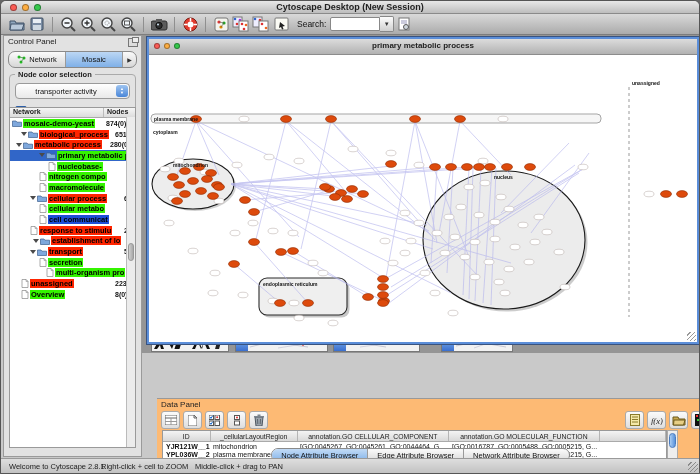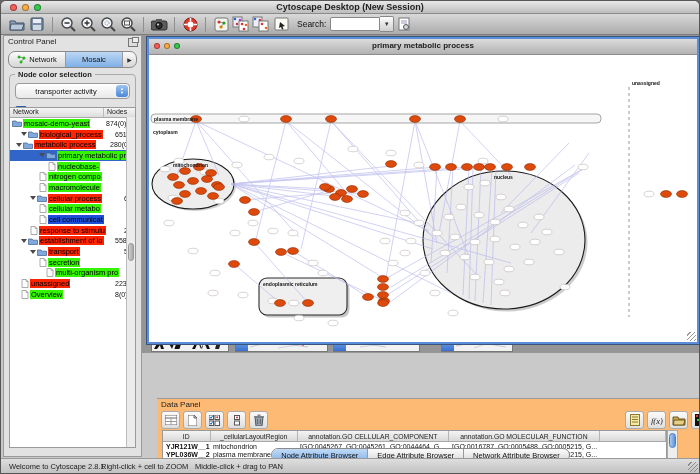--- a/index.html
+++ b/index.html
@@ -42,21 +42,21 @@
     display:flex;align-items:center;position:relative;}
   .combo .val{flex:1;text-align:center;font-size:7.5px;color:#111;}
   .combo .step{width:12px;height:12px;margin-right:1px;border-radius:3px;
     background:linear-gradient(#9ec4f0,#4a86d8);display:flex;flex-direction:column;align-items:center;justify-content:center;
     color:#fff;font-size:4px;line-height:4px;}
   .checkrow{display:flex;align-items:center;gap:4px;margin-top:7px;}
   .checkbox{width:10px;height:10px;border-radius:2px;background:linear-gradient(#8fb9ee,#3a79d0);
     border:1px solid #2b5ea8;color:#fff;font-size:8px;line-height:9px;text-align:center;font-weight:bold;}
   .checklbl{font-size:8px;color:#111;}
   .treewrap{position:absolute;left:5px;right:5px;top:71px;bottom:8px;background:#fff;
-    border:1px solid #9a9a9a;overflow:hidden;}
+    border:1px solid #9a9a9a;overflow:hidden;font-weight:bold;}
   .treehdr{display:flex;height:9px;background:linear-gradient(#f6f6f6,#dcdcdc);border-bottom:1px solid #aaa;
     font-size:7px;color:#222;}
   .treehdr .c1{width:90px;padding-left:3px;border-right:1px solid #bbb;}
   .treehdr .c2{flex:1;padding-left:3px;}
   .trow{display:flex;align-items:center;height:10.7px;font-size:7.5px;position:relative;}
   .trow .left{display:flex;align-items:center;width:94px;overflow:hidden;flex:0 0 94px;}
   .trow .cnt{flex:1;text-align:right;padding-right:12px;font-size:7px;color:#111;white-space:nowrap;}
   .trow.sel{background:#3166c8;}
   .trow.sel .cnt{color:#fff;}
   .tri{width:0;height:0;border-left:3px solid transparent;border-right:3px solid transparent;
@@ -387,21 +387,21 @@
             <div class="left" style="padding-left: 20px;">
               <svg width="8" height="9" style="flex:0 0 auto;margin-right:1px">
                 <path d="M1 0.5 h4 l2 2 v6 h-6 z" fill="#fff" stroke="#888" stroke-width=".7"></path>
                 <path d="M5 .5 l2 2 h-2 z" fill="#ddd" stroke="#888" stroke-width=".5"></path>
               </svg>
               <span class="chip" style="background: rgb(255, 36, 0);">response to stimulu</span>
             </div>
             <div class="cnt">264(0)</div>
           </div>
           <div class="trow">
-            <div class="left" style="padding-left: 11px;">
+            <div class="left" style="padding-left: 23px;">
               <div class="tri"></div>
               <svg width="10" height="8" style="flex:0 0 auto;margin-right:1px">
                 <path d="M0.5 2 h3.5 l1 1.2 h4.5 v4.3 h-9 z" fill="#7fa8dc" stroke="#3c5f8e" stroke-width=".7"></path>
               </svg>
               <span class="chip" style="background: rgb(255, 36, 0);">establishment of lo</span>
             </div>
             <div class="cnt">558(0)</div>
           </div>
           <div class="trow">
             <div class="left" style="padding-left: 20px;">

